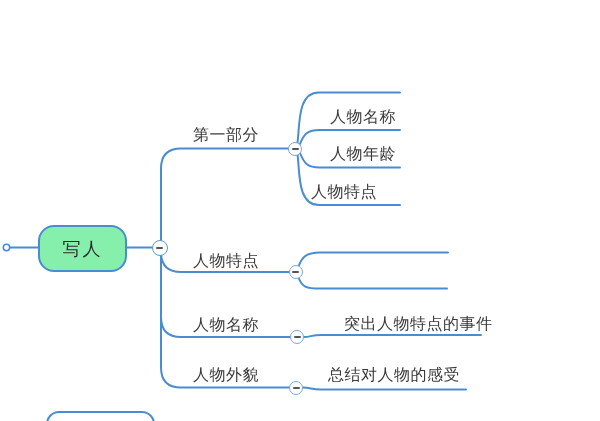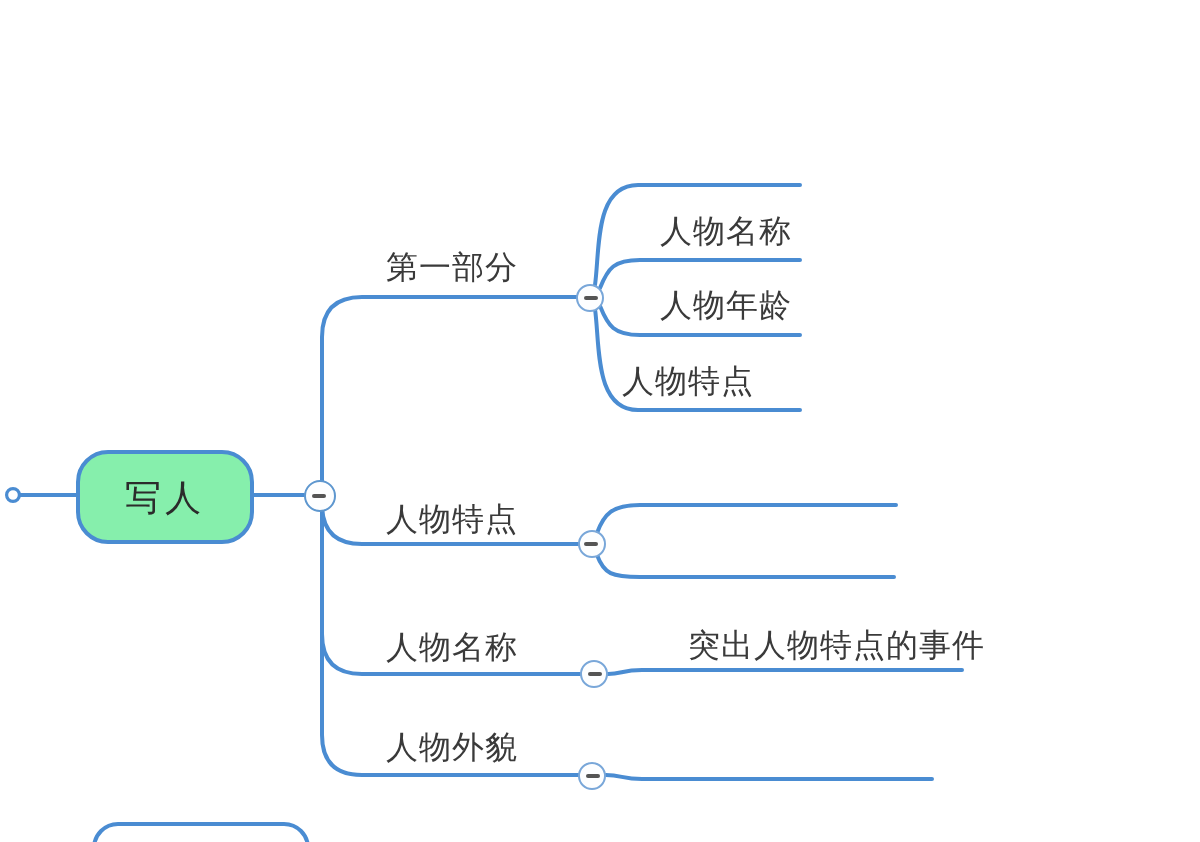--- a/index.html
+++ b/index.html
@@ -97,20 +97,21 @@
 
   <div class="t" id="b0">第一部分</div>
   <div class="t" id="b1">人物特点</div>
   <div class="t" id="b2">人物名称</div>
   <div class="t" id="b3">人物外貌</div>
 
   <div class="t" id="c01">人物名称</div>
   <div class="t" id="c02">人物年龄</div>
   <div class="t" id="c03">人物特点</div>
   <div class="t" id="c20">突出人物特点的事件</div>
+  <div class="t" id="c30">总结对人物的感受</div>
 
   <div class="minus big" id="m-root">
     <span class="dash"></span>
   </div>
   <div class="minus" id="m-b0">
     <span class="dash"></span>
   </div>
   <div class="minus" id="m-b1">
     <span class="dash"></span>
   </div>

